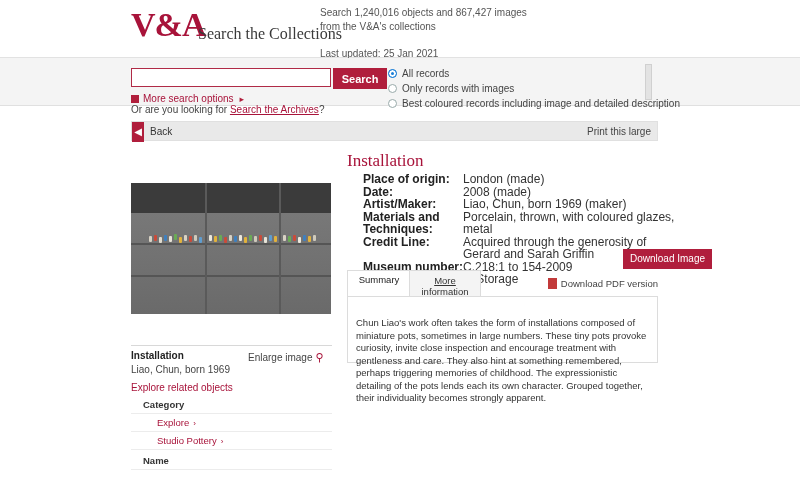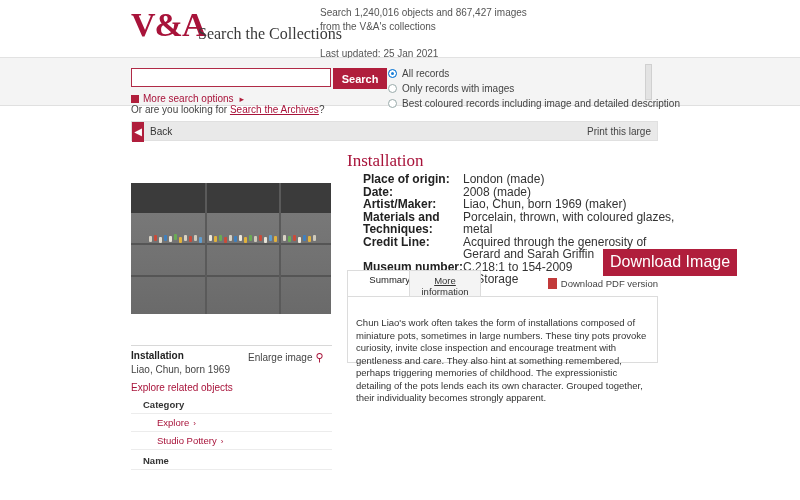--- a/index.html
+++ b/index.html
@@ -195,24 +195,24 @@
     font-size: 12px;
     line-height: 12.5px;
     color: #333;
     margin-left: 16px;
   }
   .facts .row { display: flex; }
   .facts .k { width: 100px; font-weight: bold; color: #222; }
   .facts .v { flex: 1; }
   .download-image {
     position: absolute;
-    left: 603px; top: 103px;
+    left: 623px; top: 103px;
     background: #b01e3c;
     color: #fff;
-    font-size: 16px;
+    font-size: 10px;
     padding: 4px 7px 5px 7px;
     cursor: pointer;
   }
 
   
   .imgbox {
     position: absolute;
     left: 131px; top: 37px;
     width: 200px; height: 131px;
     background: #6e6e6e;
@@ -301,21 +301,21 @@
     border-bottom: none;
     background: #f4f4f4;
     font-size: 9.5px;
     color: #333;
     text-align: center;
     cursor: pointer;
     line-height: 11px;
     padding-top: 4px;
   }
   .tab.active { background: #fff; color: #222; }
-  .tab1 { left: 0; width: 64px; line-height: 18px; padding-top: 0; text-align: right; }
+  .tab1 { left: 0; width: 64px; line-height: 18px; padding-top: 0; }
   .tab2 { left: 62px; width: 72px; text-decoration: underline; }
   .pdf-link {
     position: absolute;
     right: 0; top: 6px;
     font-size: 9.5px;
     color: #444;
     cursor: pointer;
     white-space: nowrap;
   }
   .pdf-icon {

